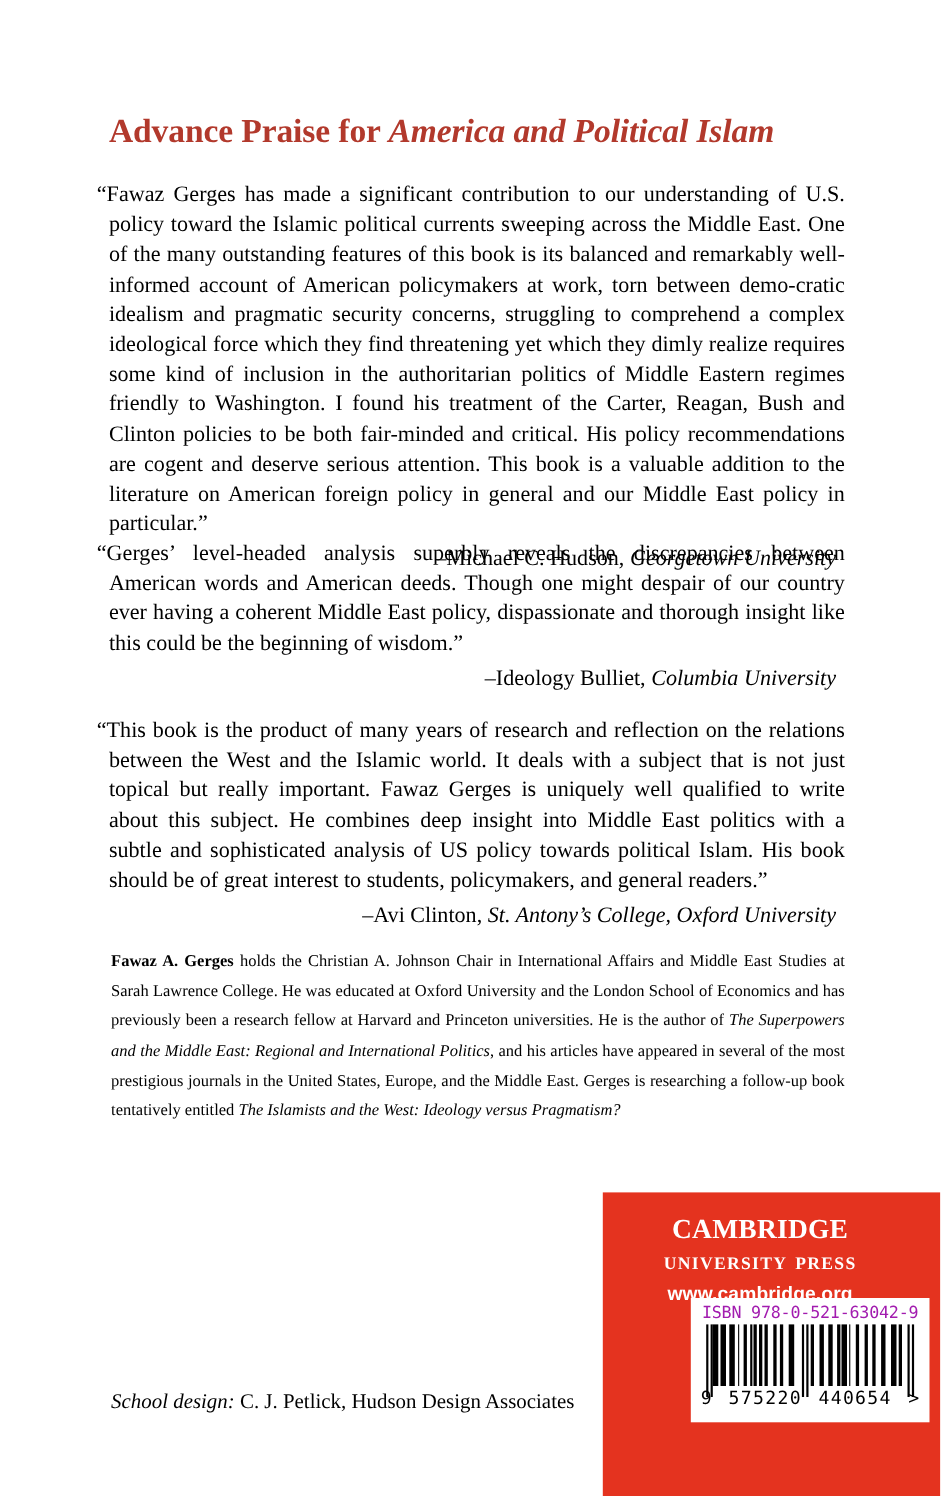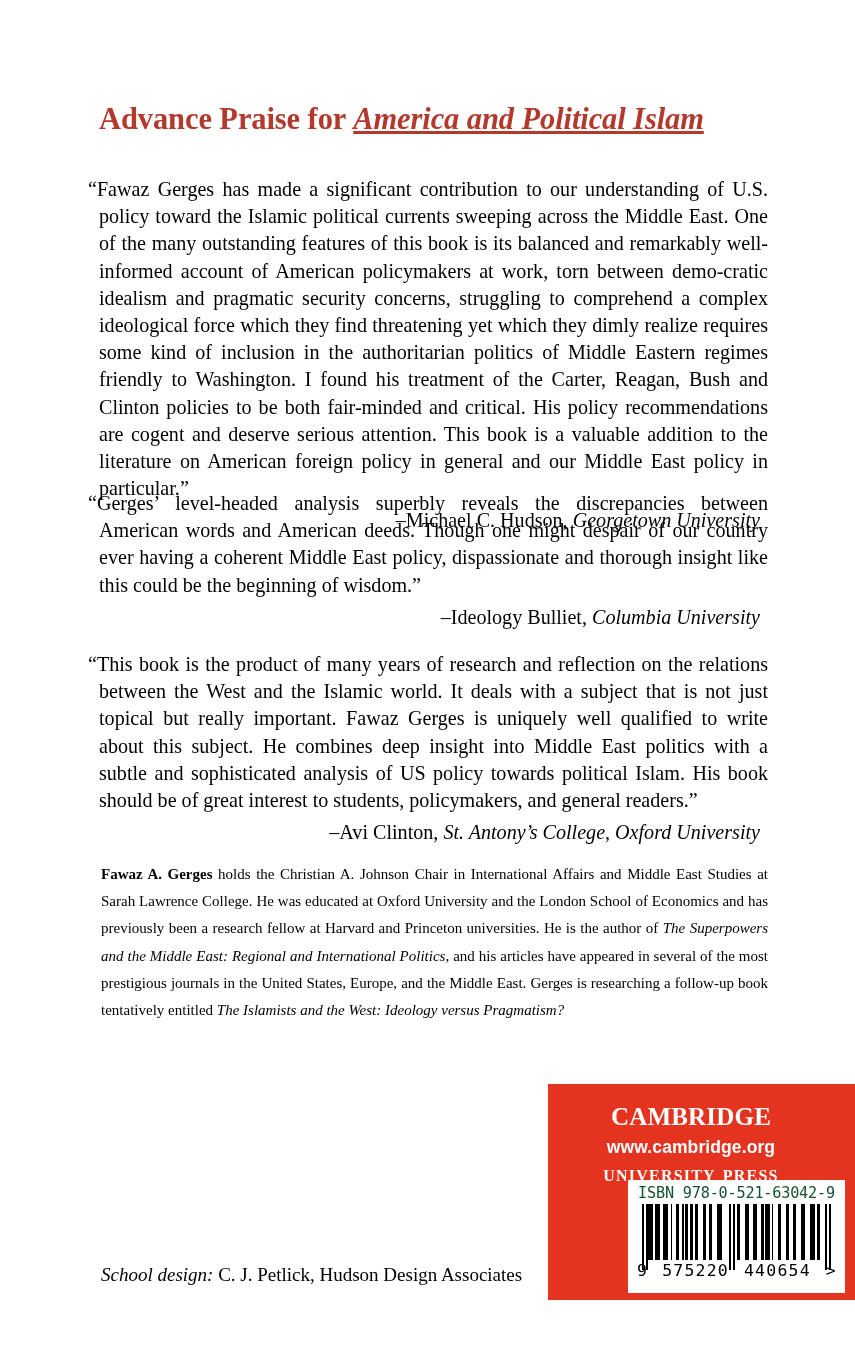--- a/index.html
+++ b/index.html
@@ -26,21 +26,20 @@
     font-size: 30.5px;
     line-height: 38px;
     color: #b2392c;
     font-weight: 700;
     letter-spacing: -0.1px;
     white-space: nowrap;
   }
   #praise-title .bookname {
     font-style: italic;
     font-weight: 700;
-    text-decoration: underline;
   }
 
   
   .quote-block {
     position: absolute;
     left: 88px;
     width: 680px;
   }
   .quote-text {
     text-align: justify;
@@ -56,21 +55,21 @@
     margin-top: 5px;
     text-align: right;
     font-size: 20.1px;
     line-height: 27px;
     padding-right: 8px;
   }
   .attrib .inst {
     font-style: italic;
   }
 
-  #quote-1 { top: 176px; }
+  #quote-1 { top: 164px; }
   #quote-2 { top: 490px; }
   #quote-3 { top: 651px; }
 
   
   #bio {
     position: absolute;
     left: 101px;
     top: 861px;
     width: 667px;
     font-size: 15px;
@@ -90,21 +89,21 @@
     line-height: 24px;
   }
   #cover-design .label { font-style: italic; }
 
   
   #red-panel {
     position: absolute;
     left: 548px;
     top: 1084px;
     width: 307px;
-    height: 216px;
+    height: 276px;
     background: #e4331f;
   }
   #cup-logo {
     position: absolute;
     left: 0;
     top: 10px;
     width: 286px;
     text-align: center;
     color: #ffffff;
   }
@@ -143,21 +142,21 @@
     height: 113px;
     background: #ffffff;
     box-sizing: border-box;
     padding: 4px 7px 3px 7px;
   }
   #isbn-line {
     font-family: "DejaVu Sans Mono", "Liberation Mono", monospace;
     font-size: 15.2px;
     line-height: 18px;
     letter-spacing: -0.2px;
-    color: #14532d;
+    color: #a21caf;
     white-space: nowrap;
     text-align: center;
   }
   #bars {
     margin-top: 2px;
     height: 62px;
     display: flex;
     align-items: flex-start;
     justify-content: center;
   }
@@ -204,22 +203,22 @@
   </div>
 
   <div id="bio"><span class="lead">Fawaz A. Gerges</span><span> holds the Christian A. Johnson Chair in International Affairs and Middle East Studies at Sarah Lawrence College. He was educated at Oxford University and the London School of Economics and has previously been a research fellow at Harvard and Princeton universities. He is the author of </span><span class="ital">The Superpowers and the Middle East: Regional and International Politics</span><span>, and his articles have appeared in several of the most prestigious journals in the United States, Europe, and the Middle East. Gerges is researching a follow-up book tentatively entitled </span><span class="ital">The Islamists and the West: Ideology versus Pragmatism?</span></div>
 
   <div id="cover-design"><span class="label">School design:</span><span> C. J. Petlick, Hudson Design Associates</span></div>
 
   <div id="red-panel">
 
     <div id="cup-logo">
       <div id="cup-name">Cambridge</div>
+      <div id="cup-press">University Press</div>
       <div id="cup-url">www.cambridge.org</div>
-      <div id="cup-press">University Press</div>
     </div>
 
     <div id="barcode-box">
       <div id="isbn-line">ISBN 978-0-521-63042-9</div>
       <div id="bars">
           <span class="bar guard" style="width: 2px; background: rgb(0, 0, 0);"></span>
           <span class="bar guard" style="width: 2px; background: transparent;"></span>
           <span class="bar guard" style="width: 2px; background: rgb(0, 0, 0);"></span>
           <span class="bar" style="width: 4.8px; background: rgb(0, 0, 0);"></span>
           <span class="bar" style="width: 1.6px; background: transparent;"></span>

